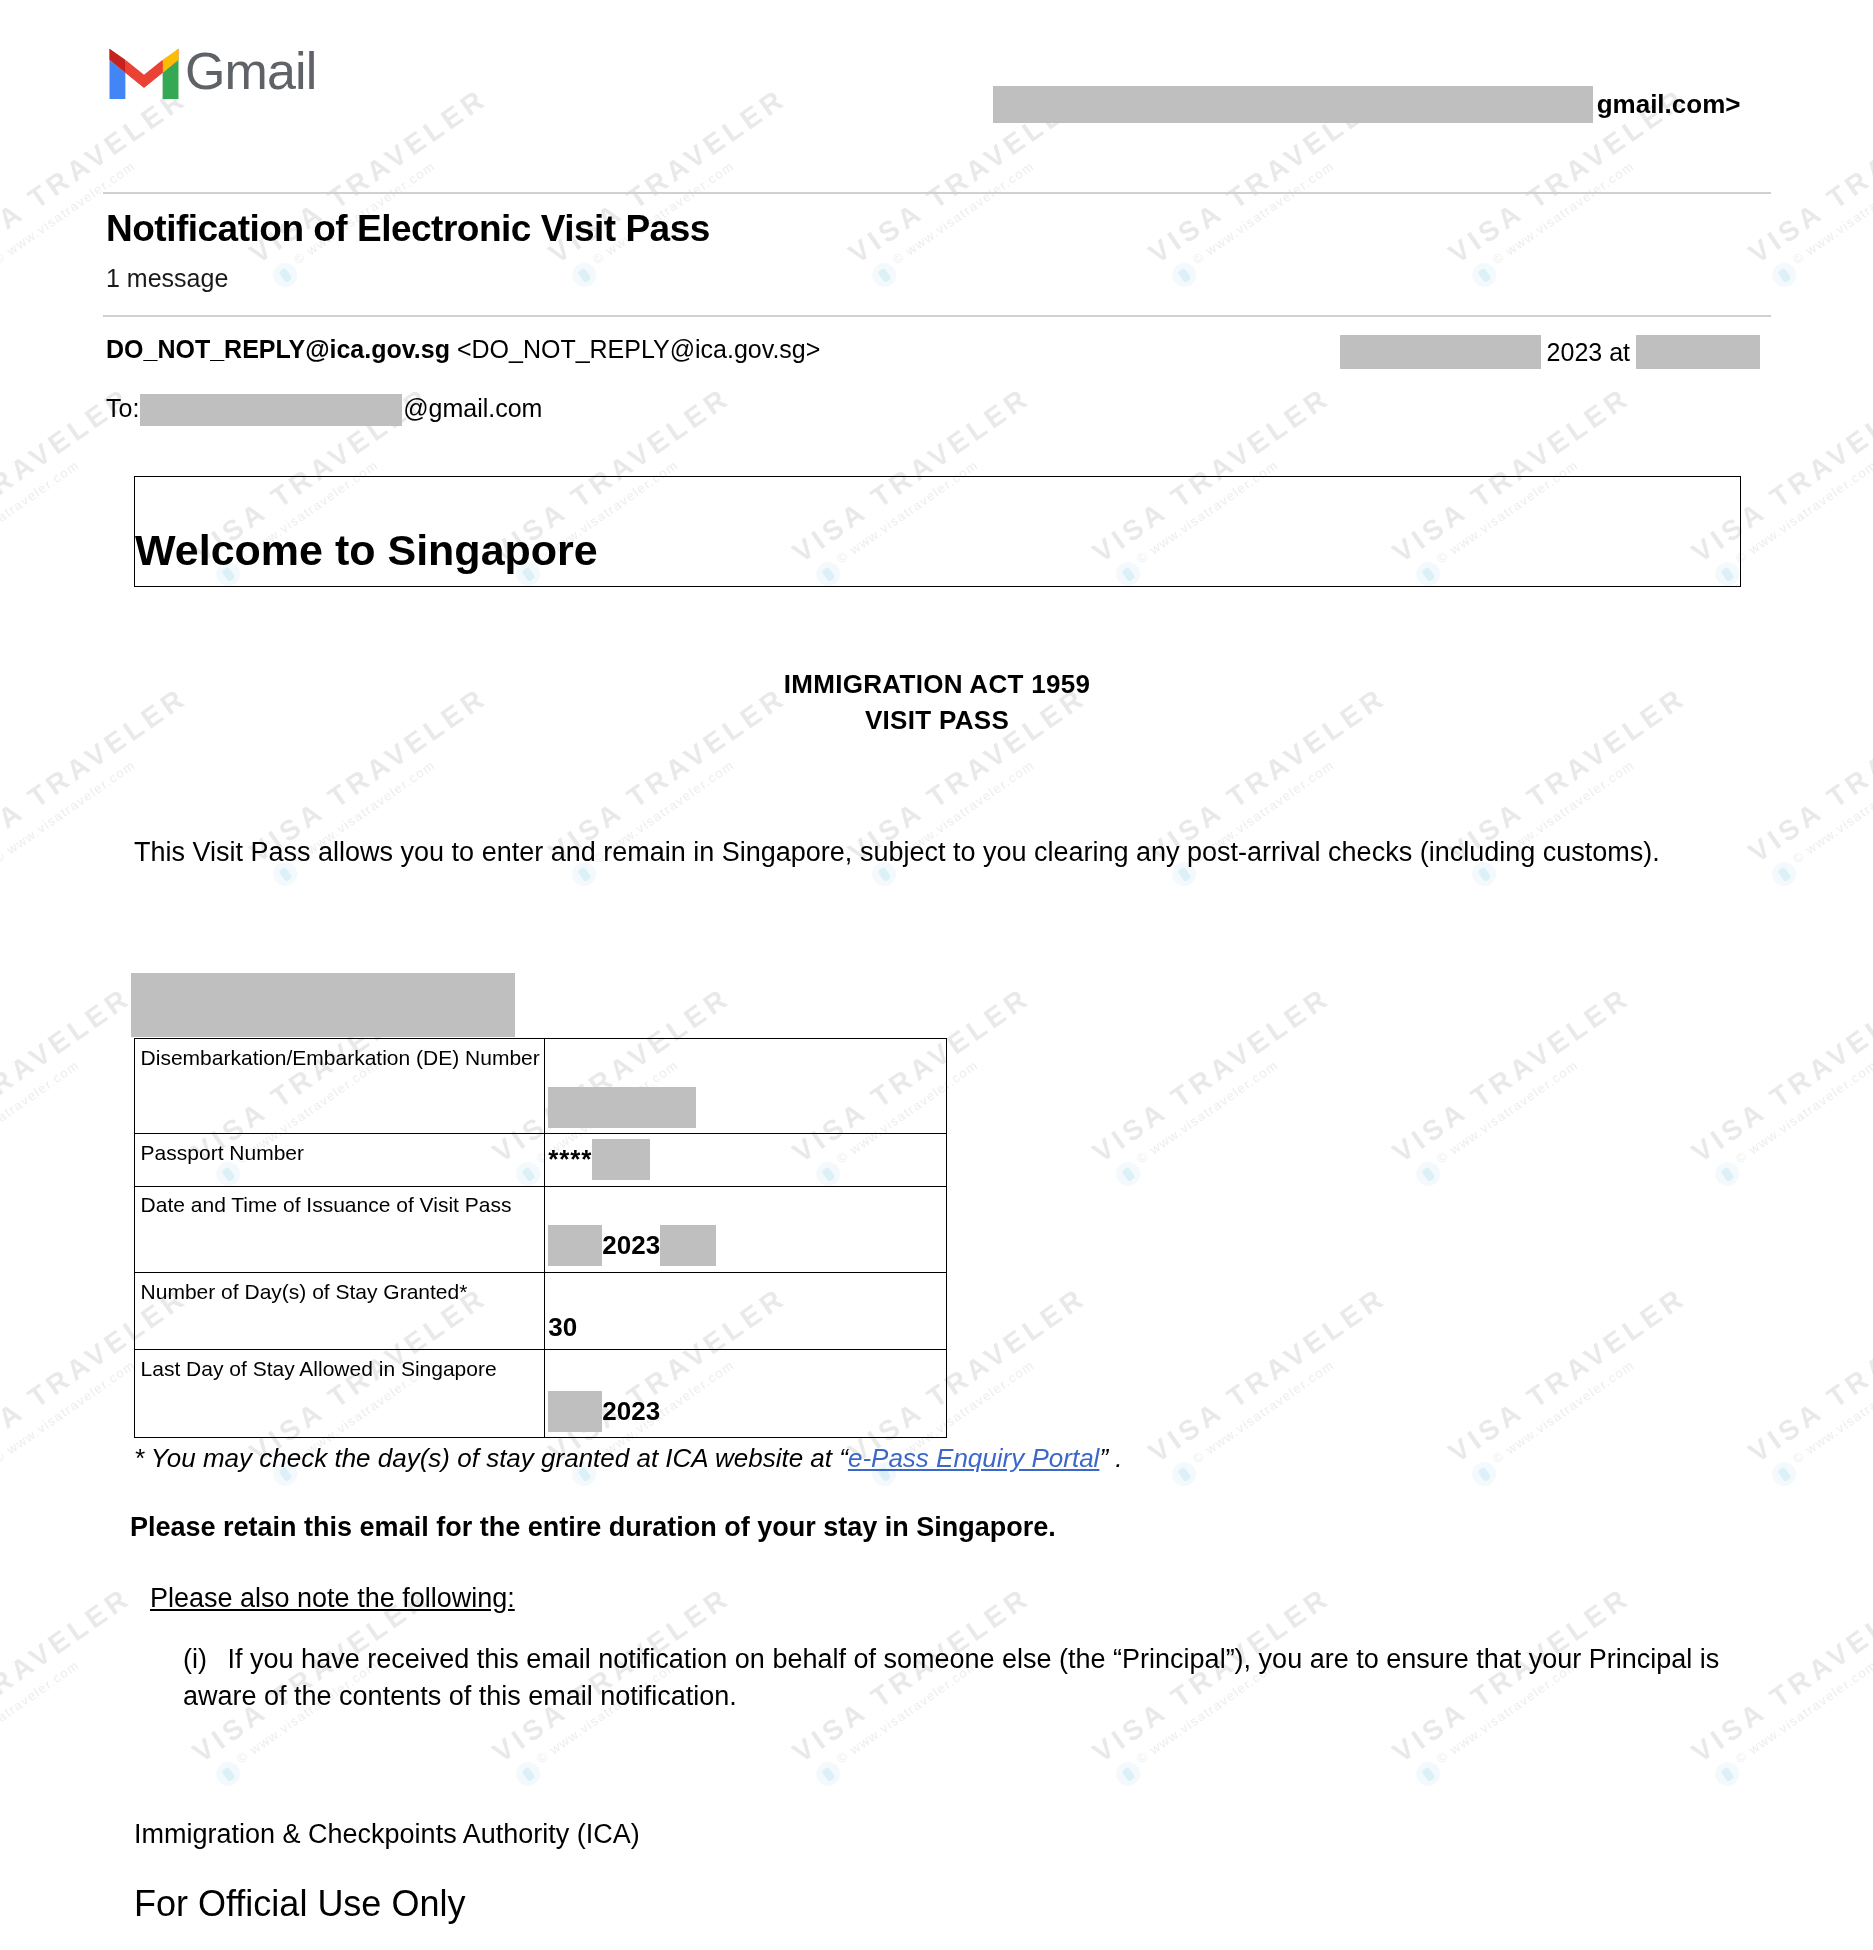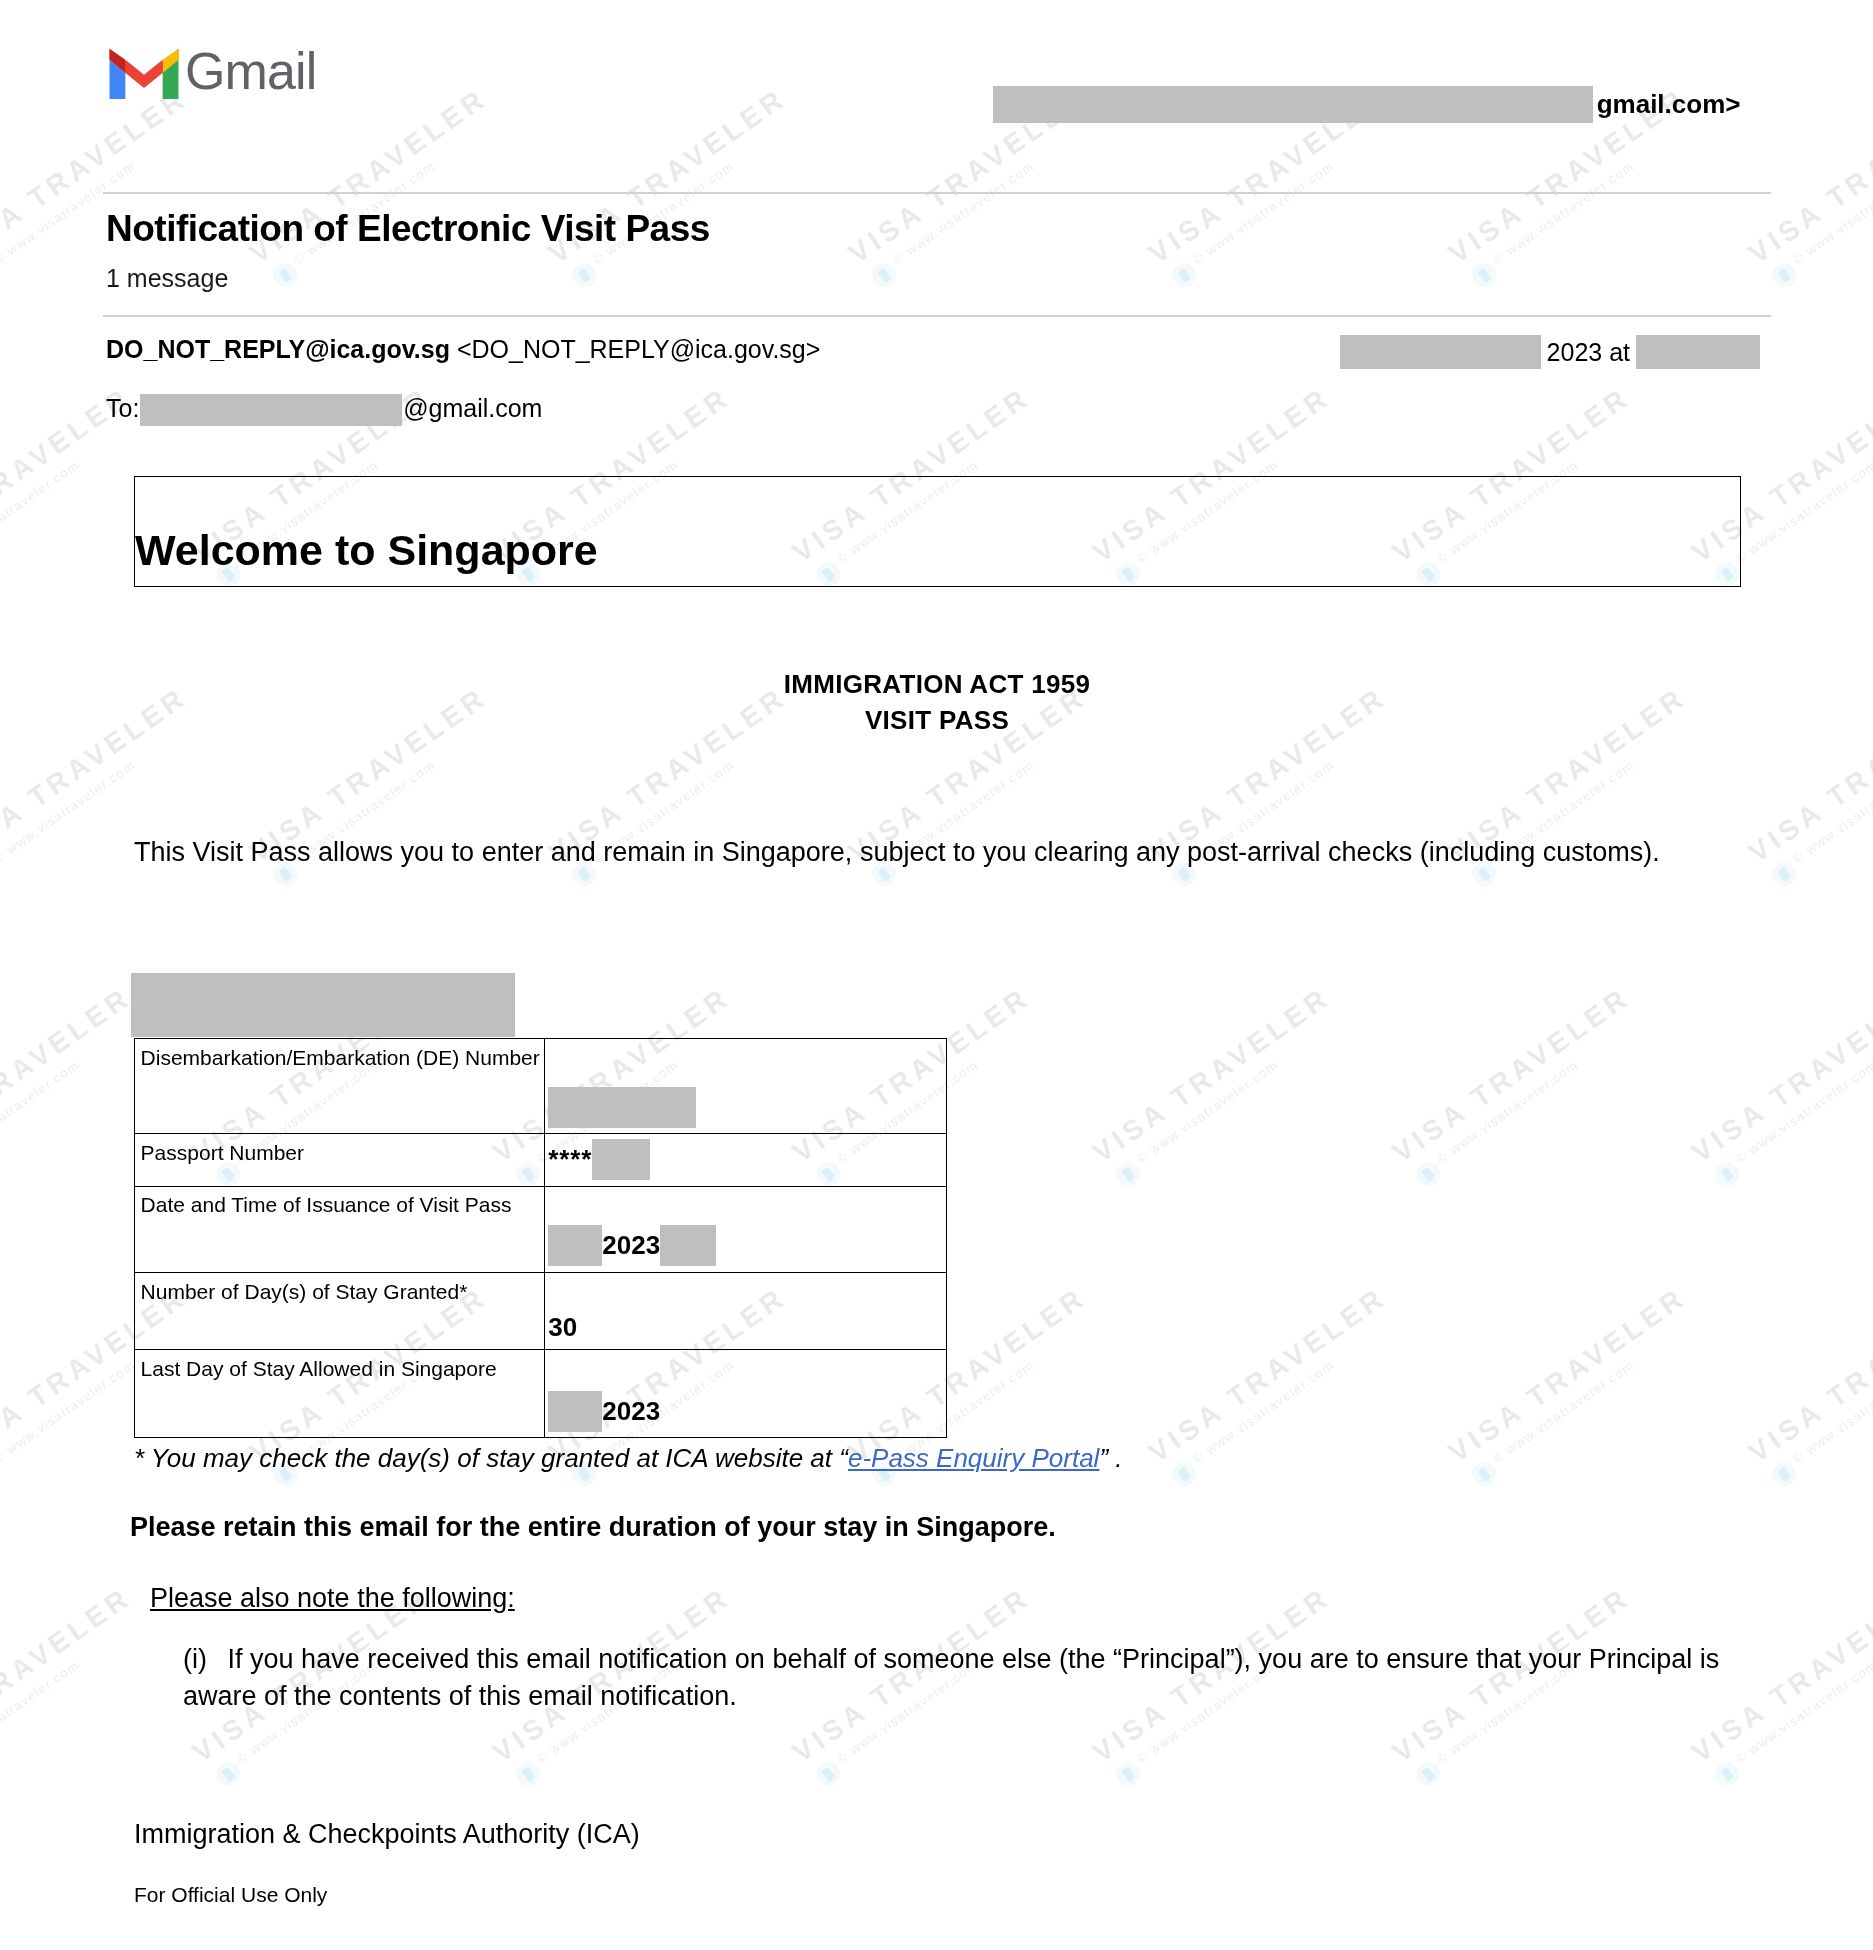--- a/index.html
+++ b/index.html
@@ -328,21 +328,21 @@
   .footer-line1 {
     position: absolute;
     left: 134px;
     top: 1819px;
     font-size: 27px;
   }
   .footer-line2 {
     position: absolute;
     left: 134px;
     top: 1883px;
-    font-size: 21px;
+    font-size: 36px;
   }
 </style>
 </head>
 <body>
 
 <div class="page">
 
   <div class="watermark-layer" id="wm-layer">
       <div class="wm" style="left: -56px; top: 244px;">
         <span class="wm-badge"></span>

